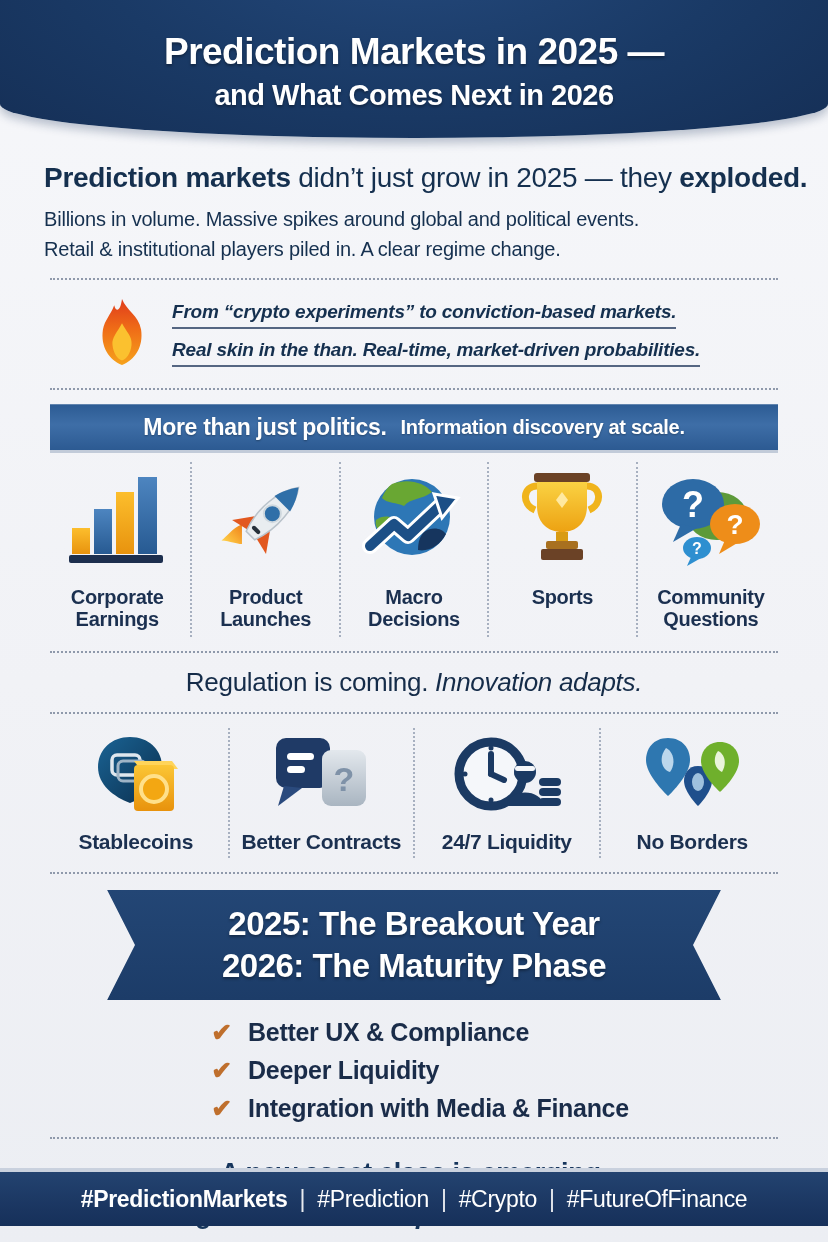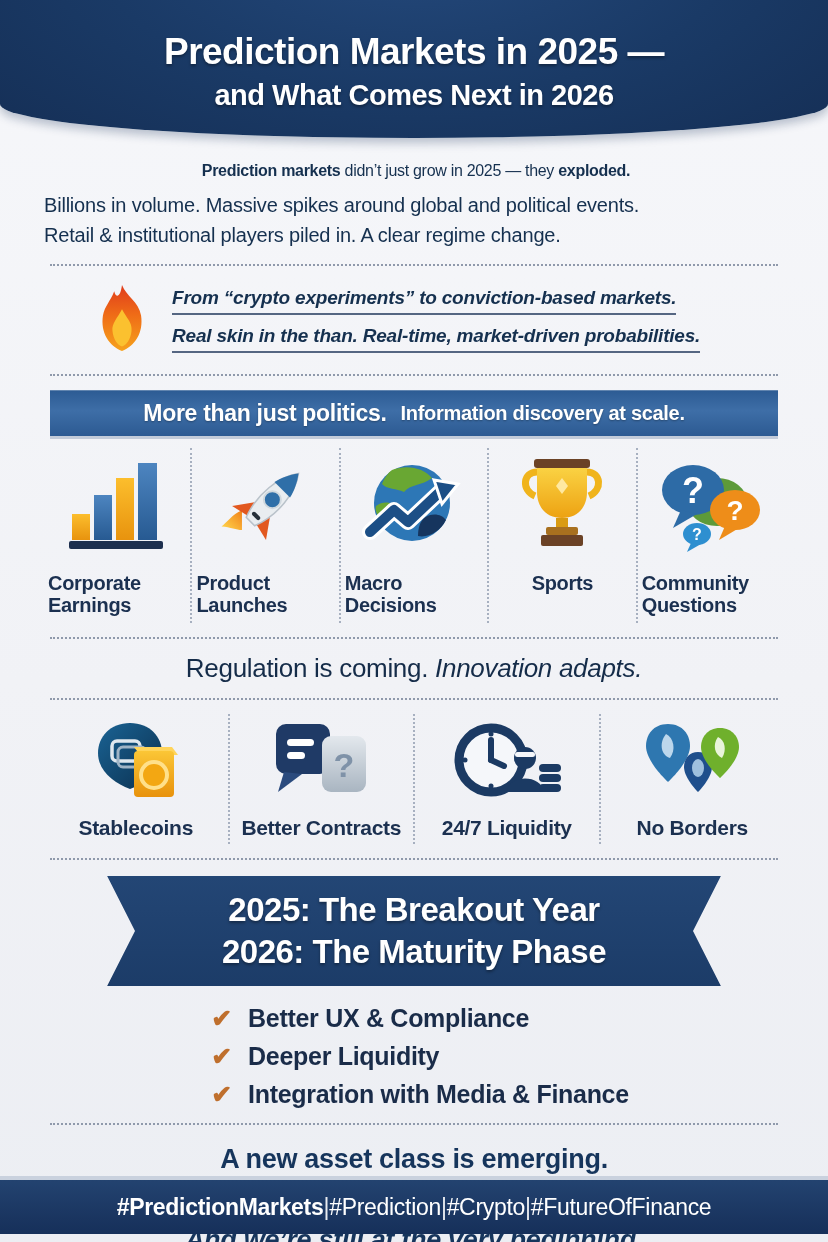--- a/index.html
+++ b/index.html
@@ -18,21 +18,21 @@
     border-radius:0 0 50% 50% / 0 0 34px 34px;
     box-shadow:0 5px 10px rgba(21,47,86,.28);
     display:flex; flex-direction:column; align-items:center; justify-content:center;
     padding-top:4px;
   }
   .title-l1 { color:#fff; font-weight:bold; font-size:37px; letter-spacing:-.5px; text-shadow:0 2px 3px rgba(0,0,0,.35); }
   .title-l2 { color:#fff; font-weight:bold; font-size:29px; letter-spacing:-.5px; margin-top:6px; text-shadow:0 2px 3px rgba(0,0,0,.35); }
 
   
   .intro { padding:24px 40px 0 44px; }
-  .intro-l1 { text-align:center; font-size:16px; letter-spacing:-.3px; white-space:nowrap; }
+  .intro-l1 { text-align:center; font-size:28px; letter-spacing:-.3px; white-space:nowrap; }
   .intro-l1 b { font-weight:bold; }
   .intro-rest { margin-top:10px; font-size:20px; line-height:1.5; letter-spacing:-.2px; white-space:nowrap; }
 
   .dotdiv { border-top:2px dotted #8f99ab; margin:14px 50px; height:0; }
 
   
   .fire-row { display:flex; align-items:center; gap:24px; padding:2px 55px 2px 96px; }
   .quote-line { display:inline-block; font-size:19px; font-weight:bold; letter-spacing:-.2px;
     border-bottom:2px solid #556682; padding-bottom:4px; margin:5px 0; white-space:nowrap;font-style:italic; }
 
@@ -44,21 +44,21 @@
     display:flex; align-items:center; justify-content:center; gap:14px;
   }
   .banner-main { color:#fff; font-weight:bold; font-size:23px; letter-spacing:-.3px; text-shadow:0 1px 2px rgba(0,0,0,.3); }
   .banner-sub  { color:#fff; font-weight:bold; font-size:20px; letter-spacing:-.3px; text-shadow:0 1px 2px rgba(0,0,0,.3); }
 
   
   .cat-row { display:flex; align-items:stretch; margin:10px 44px 0; }
   .cat { flex:1; display:flex; flex-direction:column; align-items:center; padding:6px 4px; }
   .cat + .cat { border-left:2px dotted #a7b0c0; }
   .icon-box { height:104px; display:flex; align-items:center; justify-content:center; }
-  .cat-label { font-weight:bold; font-size:20px; color:#1b3050; text-align:left; line-height:1.12; margin-top:14px; letter-spacing:-.3px; }
+  .cat-label { font-weight:bold; font-size:20px; color:#1b3050; text-align:center; line-height:1.12; margin-top:14px; letter-spacing:-.3px; }
 
   .feat-row { display:flex; align-items:stretch; margin:6px 44px 0; }
   .feat { flex:1; display:flex; flex-direction:column; align-items:center; padding:4px 4px; }
   .feat + .feat { border-left:2px dotted #a7b0c0; }
   .feat .icon-box { height:88px; }
   .feat-label { font-weight:bold; font-size:21px; color:#1b3050; text-align:center; margin-top:10px; letter-spacing:-.3px; white-space:nowrap; }
 
   
   .reg-line { text-align:center; font-size:26px; letter-spacing:-.3px; color:#152c49; margin:2px 0; }
   .reg-line .it { font-style:italic; }
@@ -79,24 +79,24 @@
   .check-text { font-size:25px; font-weight:bold; color:#1a2c49; letter-spacing:-.3px; }
 
   
   .closing { text-align:center; margin-top:8px; font-size:27px; line-height:1.5; color:#16355c; letter-spacing:-.3px; }
   .closing .b { font-weight:bold; }
   .closing .bi { font-weight:bold; font-style:italic; }
   .closing .i { font-style:italic; }
 
   
   .footer {
-    position:absolute; left:0; bottom:8px; width:100%; height:58px;
+    position:absolute; left:0; bottom:16px; width:100%; height:58px;
     background:linear-gradient(180deg,#234370 0%,#1a3560 70%,#16305a 100%);
     border-top:4px solid #c9d1de;
-    display:flex; align-items:center; justify-content:center; gap:0;
+    display:flex; align-items:center; justify-content:center; gap:12px;
     color:#fff; font-size:23px; letter-spacing:-.3px;
   }
   .footer .tag-bold { font-weight:bold; }
   .footer .sep { opacity:.9; }
 </style>
 </head>
 <body>
 
 <div class="page">
 

